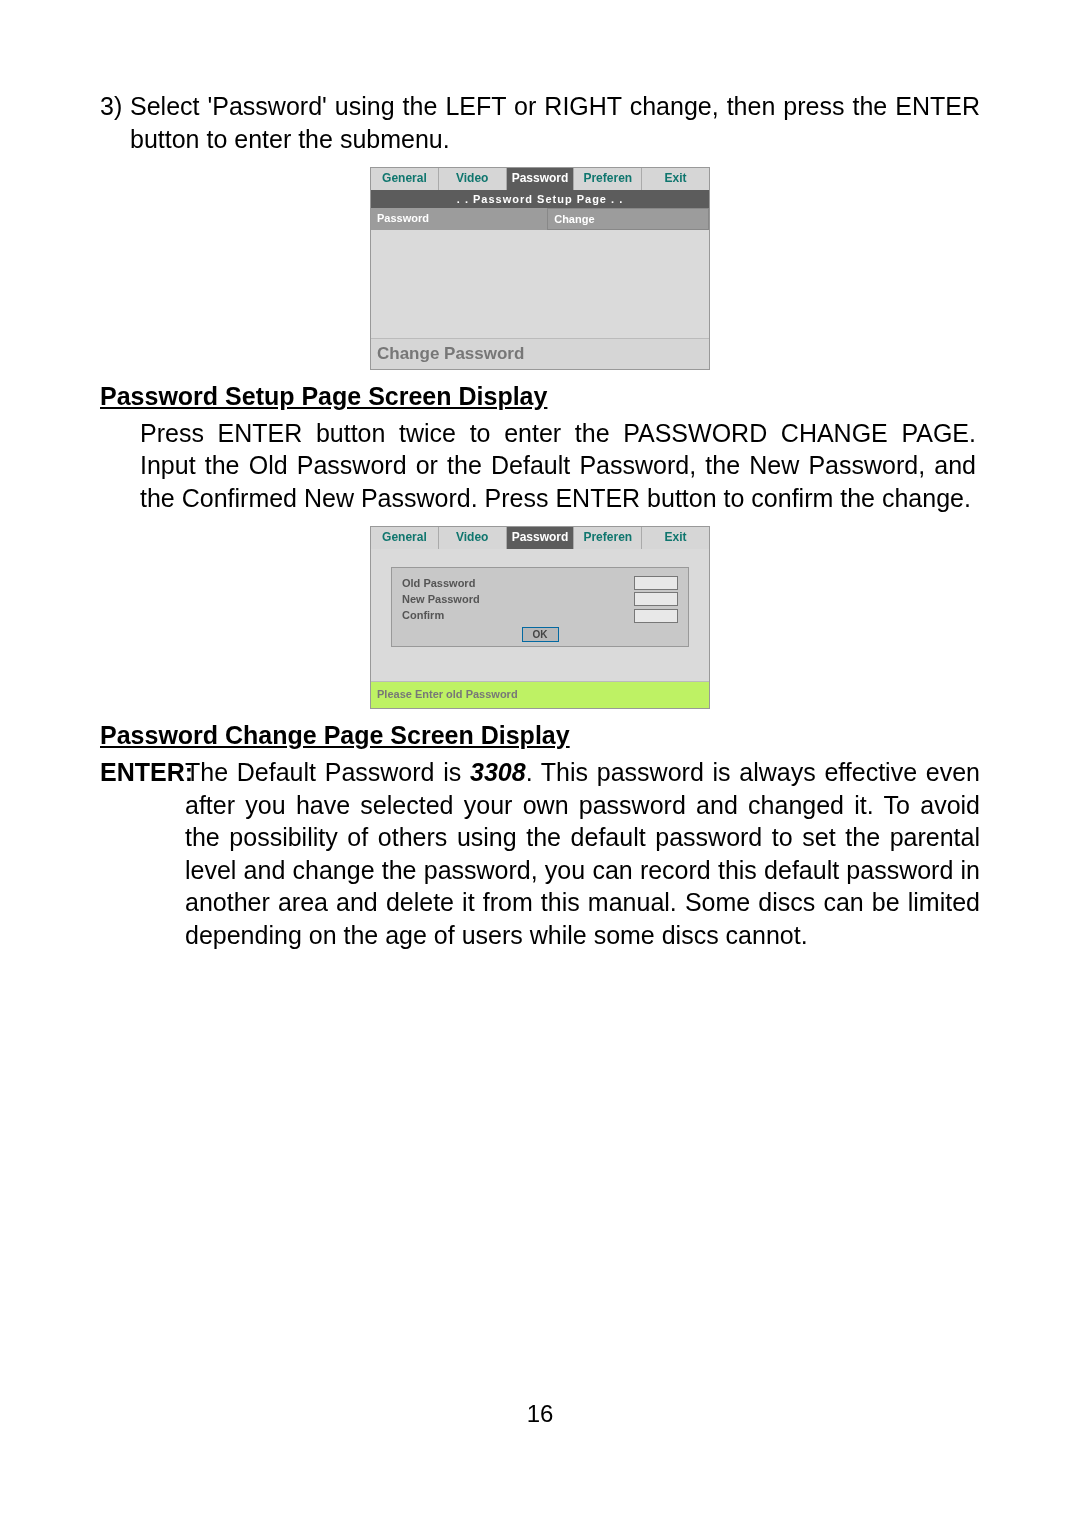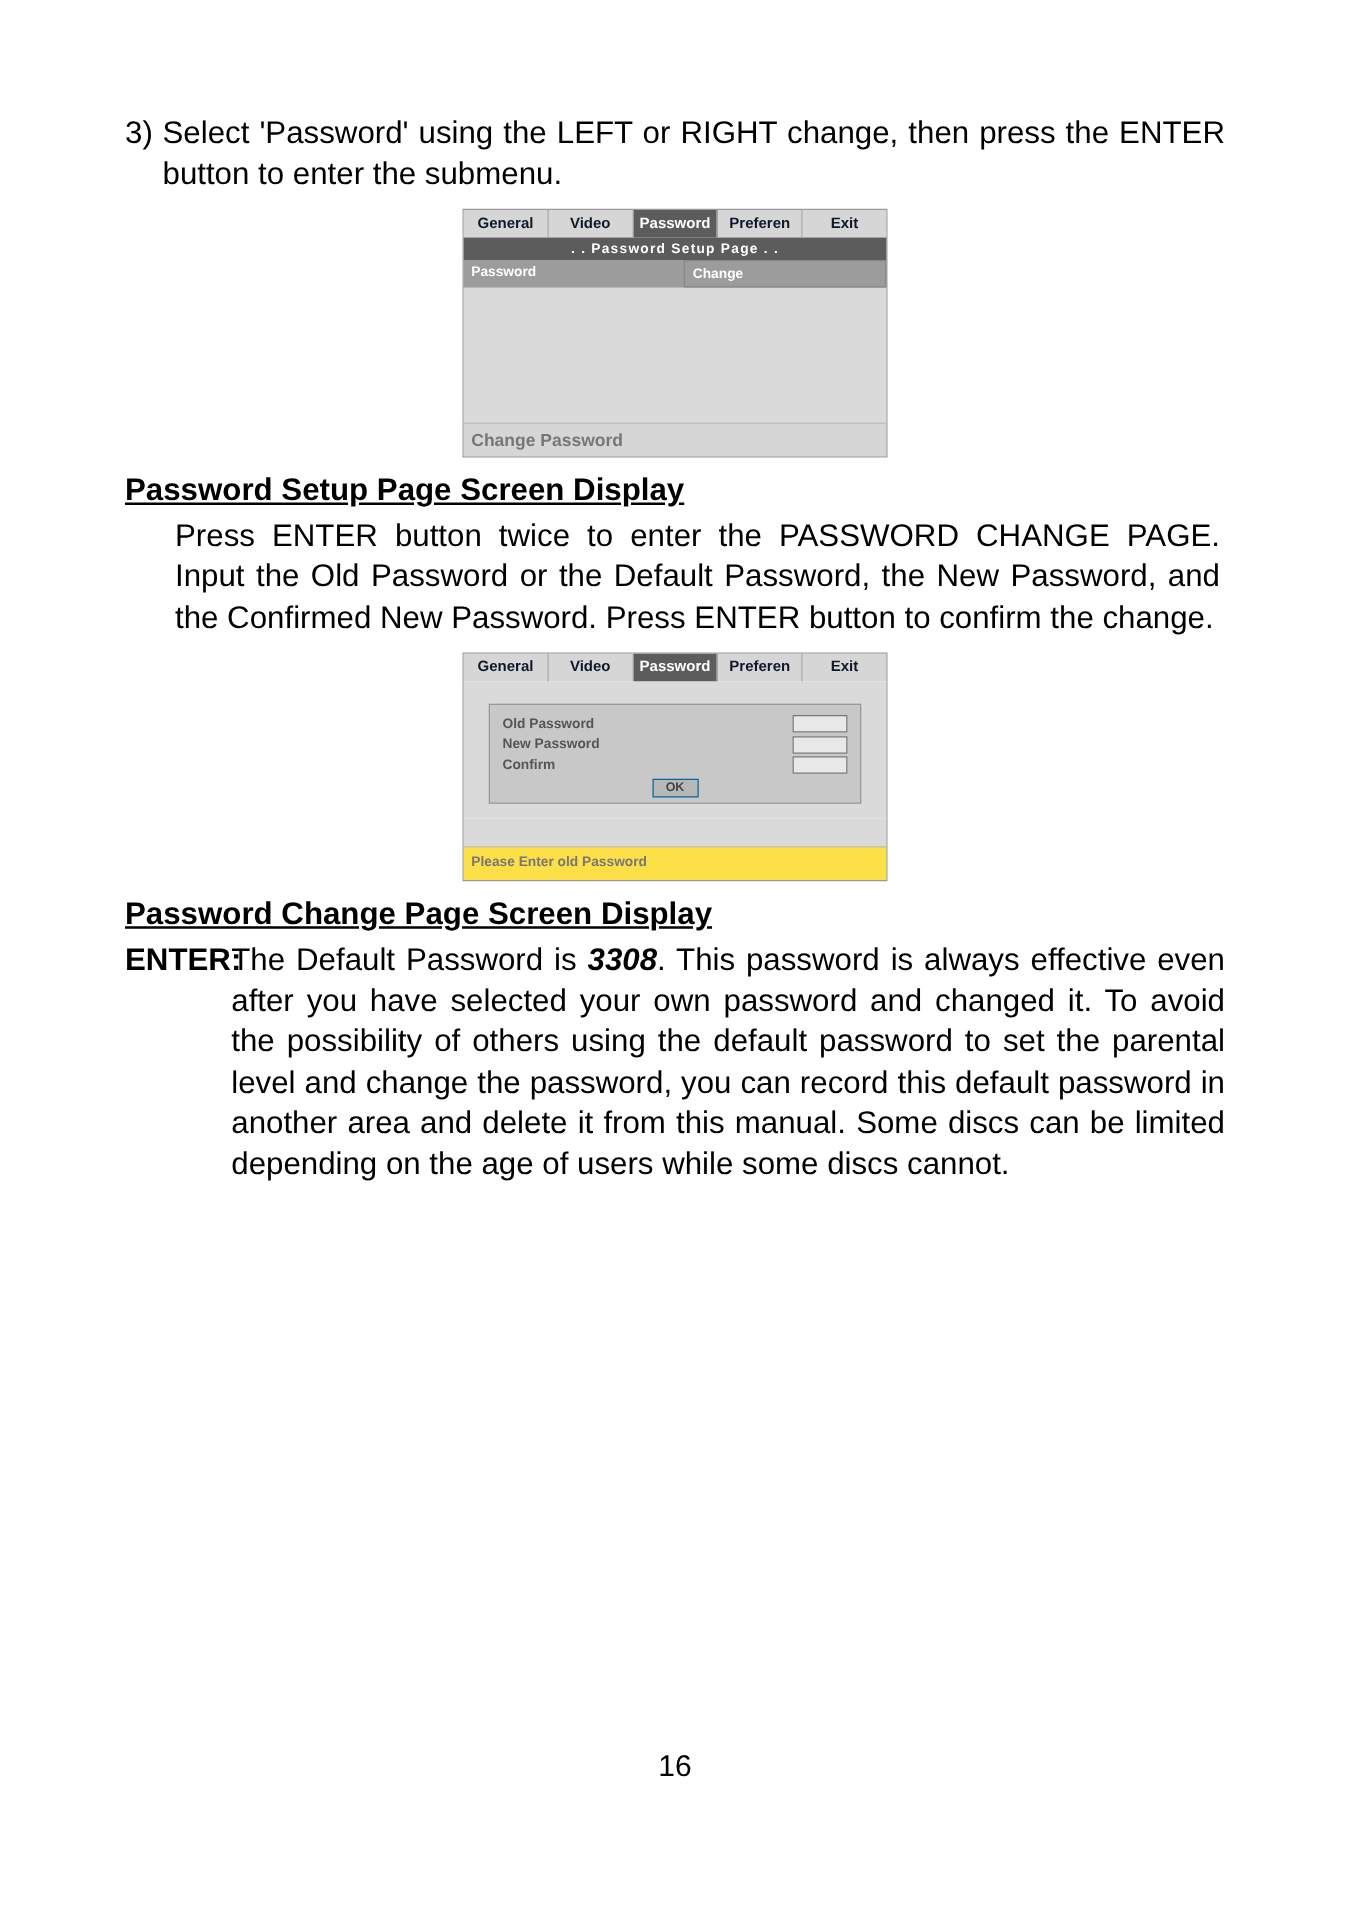--- a/index.html
+++ b/index.html
@@ -33,21 +33,21 @@
     .ss-tabs {
       display: flex;
       font-size: 12px;
       background: #d6d6d6;
       align-items: stretch;
     }
     .ss-tab {
       flex: 1;
       text-align: center;
       padding: 3px 0;
-      color: #0f172a;
+      color: #0f766e;
       border-right: 1px solid #aaa;
       font-weight: bold;
     }
     .ss-tab:last-child { border-right: none; }
     .ss-tab.active { background: #5c5c5c; color: #fff; }
     .ss-title {
       background: #5c5c5c;
       color: #fff;
       font-size: 11px;
       text-align: center;
@@ -70,21 +70,21 @@
     .ss-cell-r {
       flex: 0.9;
       padding: 3px 6px;
       border: 1px solid #888;
       color: #fff;
       background: #9c9c9c;
       font-weight: bold;
     }
     .ss-body1 { height: 108px; background: #dadada; }
     .ss-footer {
-      font-size: 14px;
+      font-size: 17px;
       background: #d6d6d6;
       color: #777;
       font-weight: bold;
       padding: 4px 6px;
       border-top: 1px solid #bbb;
     }
     .caption {
       font-weight: bold;
       text-align: left;
       margin: 10px 0 4px 0;
@@ -139,21 +139,21 @@
       border: 1px solid #0369a1;
       background: #b8b8b8;
       color: #444;
       font-size: 10px;
       padding: 0 10px;
       font-weight: bold;
     }
     .ss2-gap { height: 22px; background: #dadada; }
     .ss2-footer {
       font-size: 11px;
-      background: #fde047;
+      background: #bef264;
       color: #777;
       font-weight: bold;
       padding: 5px 6px 7px;
       border-top: 1px solid #bbb;
     }
     .note-block {
       padding-left: 0px;
       text-align: justify;
     }
     .note-label { font-weight: bold; }

